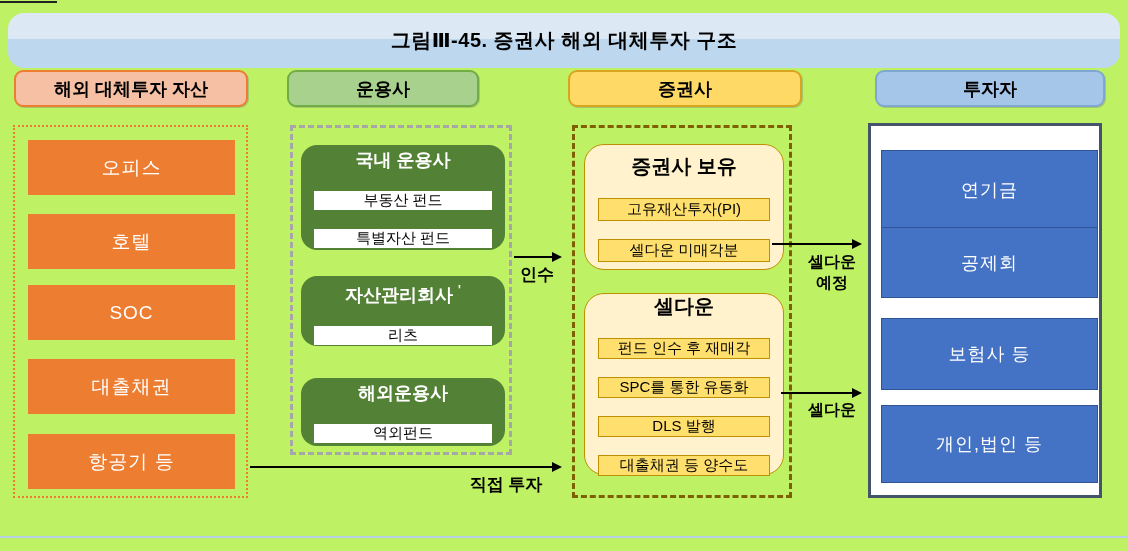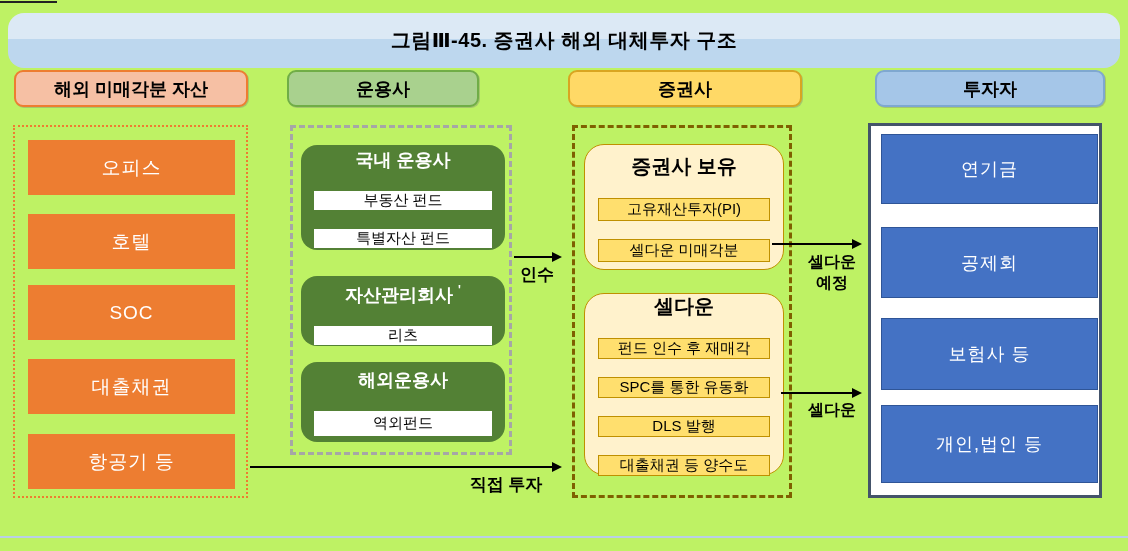--- a/index.html
+++ b/index.html
@@ -106,21 +106,21 @@
 
 <div class="canvas">
 
   <div class="top-artifact"></div>
 
   <div class="titlebar">
     <span>그림Ⅲ-45. 증권사 해외 대체투자 구조</span>
   </div>
 
   <div class="col-header hdr-assets">
-    <span>해외 미매각분 자산</span>
+    <span>해외 대체투자 자산</span>
   </div>
   <div class="col-header hdr-managers">
     <span>운용사</span>
   </div>
   <div class="col-header hdr-securities">
     <span>증권사</span>
   </div>
   <div class="col-header hdr-investors">
     <span>투자자</span>
   </div>
@@ -136,21 +136,21 @@
   <div class="container cont-managers">
     <div class="mgr-grp" style="top:17px; height:105px;">
       <div class="mgr-title">국내 운용사</div>
       <div class="mgr-item">부동산 펀드</div>
       <div class="mgr-item">특별자산 펀드</div>
     </div>
     <div class="mgr-grp" style="top:148px; height:70px;">
       <div class="mgr-title"><span>자산관리회사</span><span class="mgr-mark">'</span></div>
       <div class="mgr-item">리츠</div>
     </div>
-    <div class="mgr-grp" style="top:234px; height:80px;">
+    <div class="mgr-grp" style="top:250px; height:68px;">
       <div class="mgr-title">해외운용사</div>
       <div class="mgr-item">역외펀드</div>
     </div>
   </div>
 
   <div class="container cont-securities">
     <div class="sec-grp" style="top:16px; height:126px;">
       <div class="sec-title">증권사 보유</div>
       <div class="sec-item">고유재산투자(PI)</div>
       <div class="sec-item">셀다운 미매각분</div>
@@ -158,21 +158,21 @@
     <div class="sec-grp" style="top:165px; height:182px;">
       <div class="sec-title">셀다운</div>
       <div class="sec-item">펀드 인수 후 재매각</div>
       <div class="sec-item">SPC를 통한 유동화</div>
       <div class="sec-item">DLS 발행</div>
       <div class="sec-item">대출채권 등 양수도</div>
     </div>
   </div>
 
   <div class="container cont-investors">
-    <div class="inv-box" style="top:8px; height:70px;">연기금</div>
+    <div class="inv-box" style="top:24px; height:80px;">연기금</div>
     <div class="inv-box" style="top:101px; height:71px;">공제회</div>
     <div class="inv-box" style="top:192px; height:72px;">보험사 등</div>
     <div class="inv-box" style="top:279px; height:78px;">개인,법인 등</div>
   </div>
 
   <div class="arrow-line" style="left:514px; top:256px; width:38px;"></div>
   <div class="arrow-head" style="left:552px; top:252px;"></div>
   <div class="arrow-label" style="left:505px; top:264px; width:64px;">인수</div>
 
   <div class="arrow-line" style="left:772px; top:243px; width:80px;"></div>

